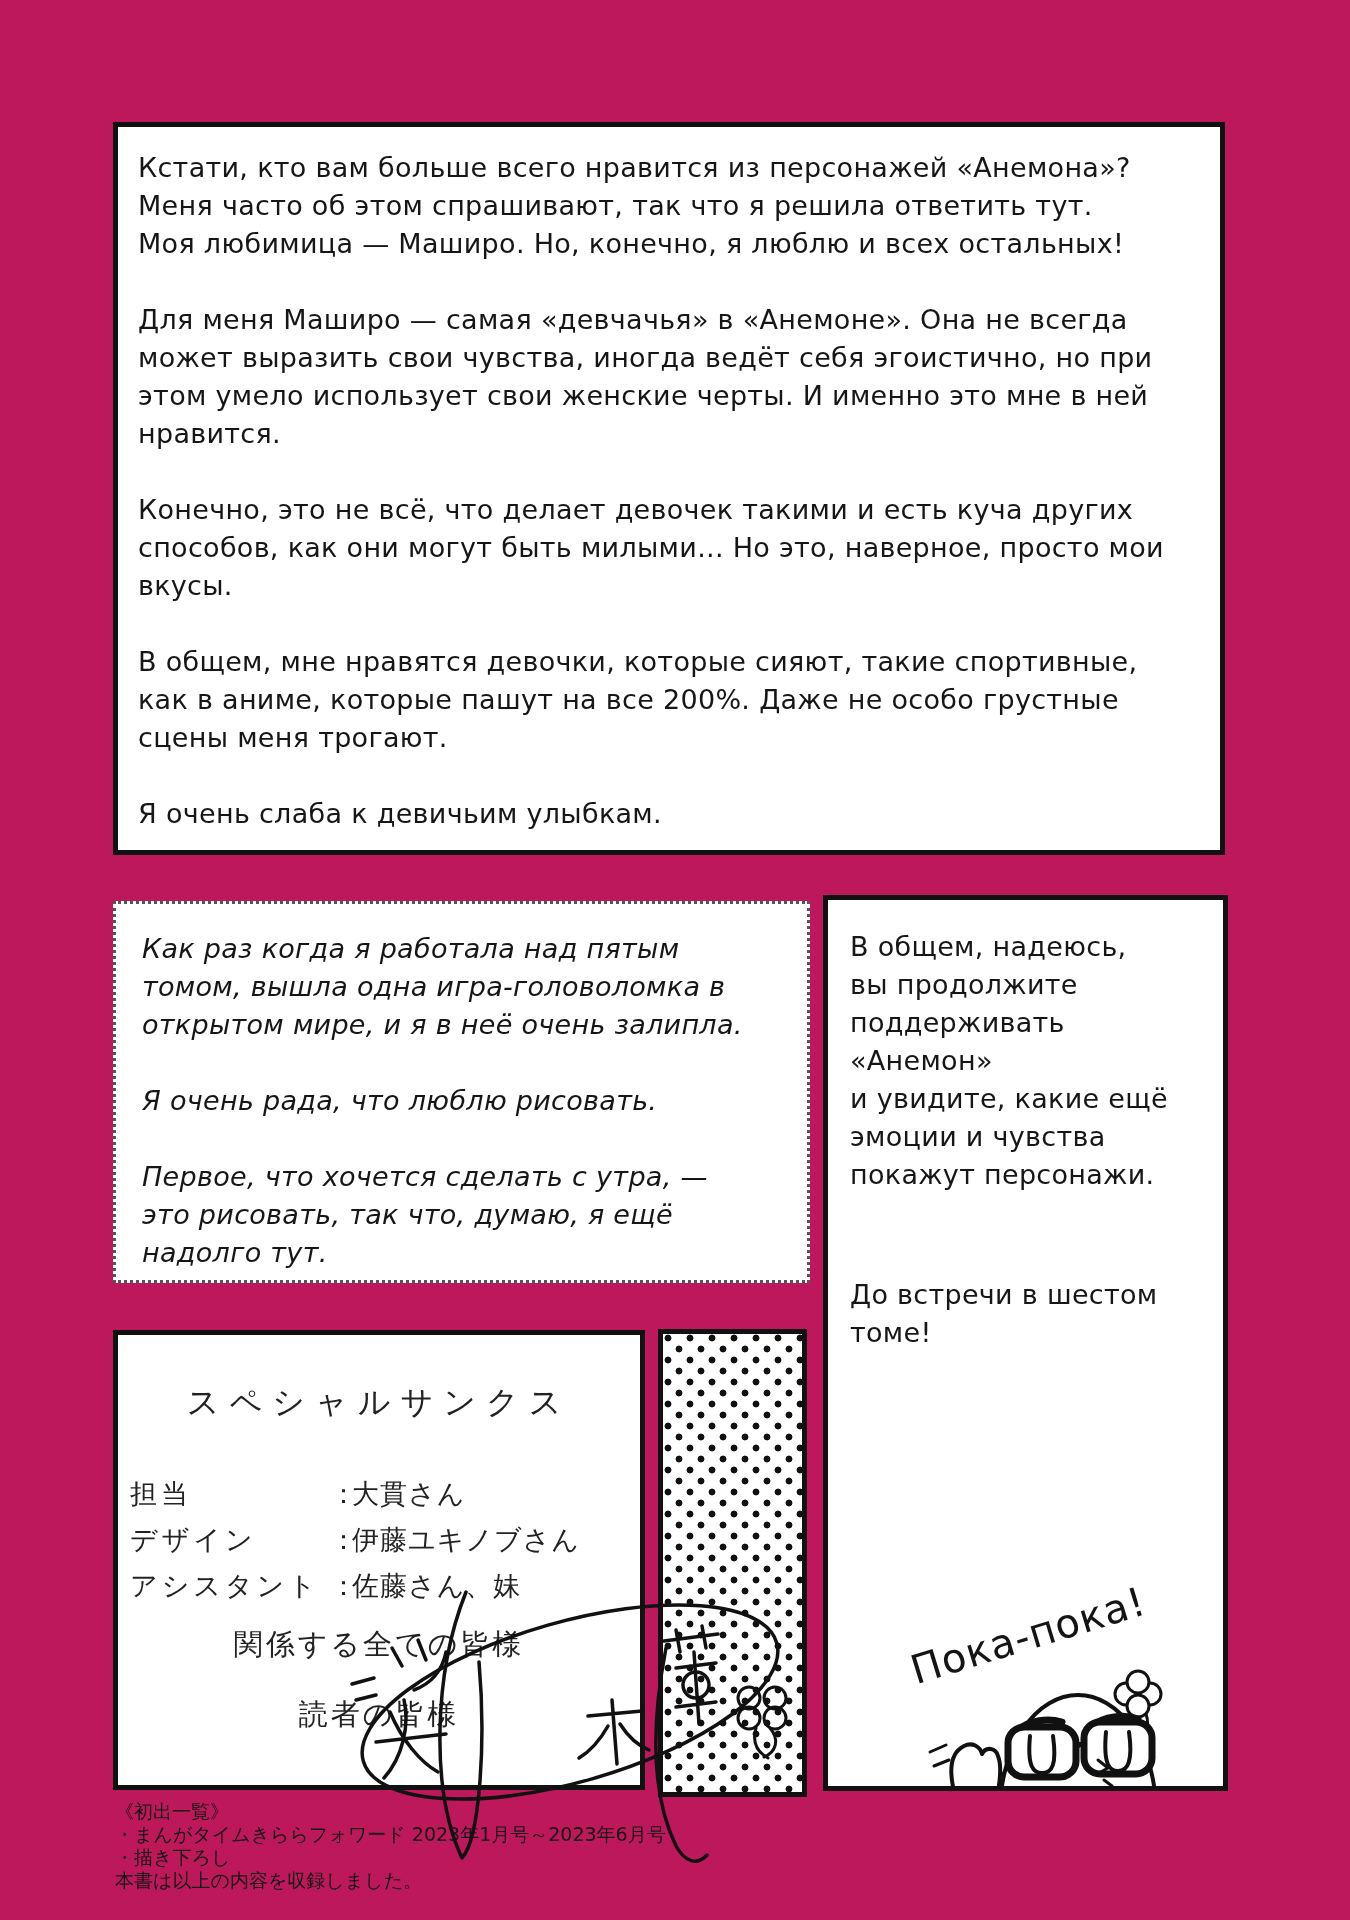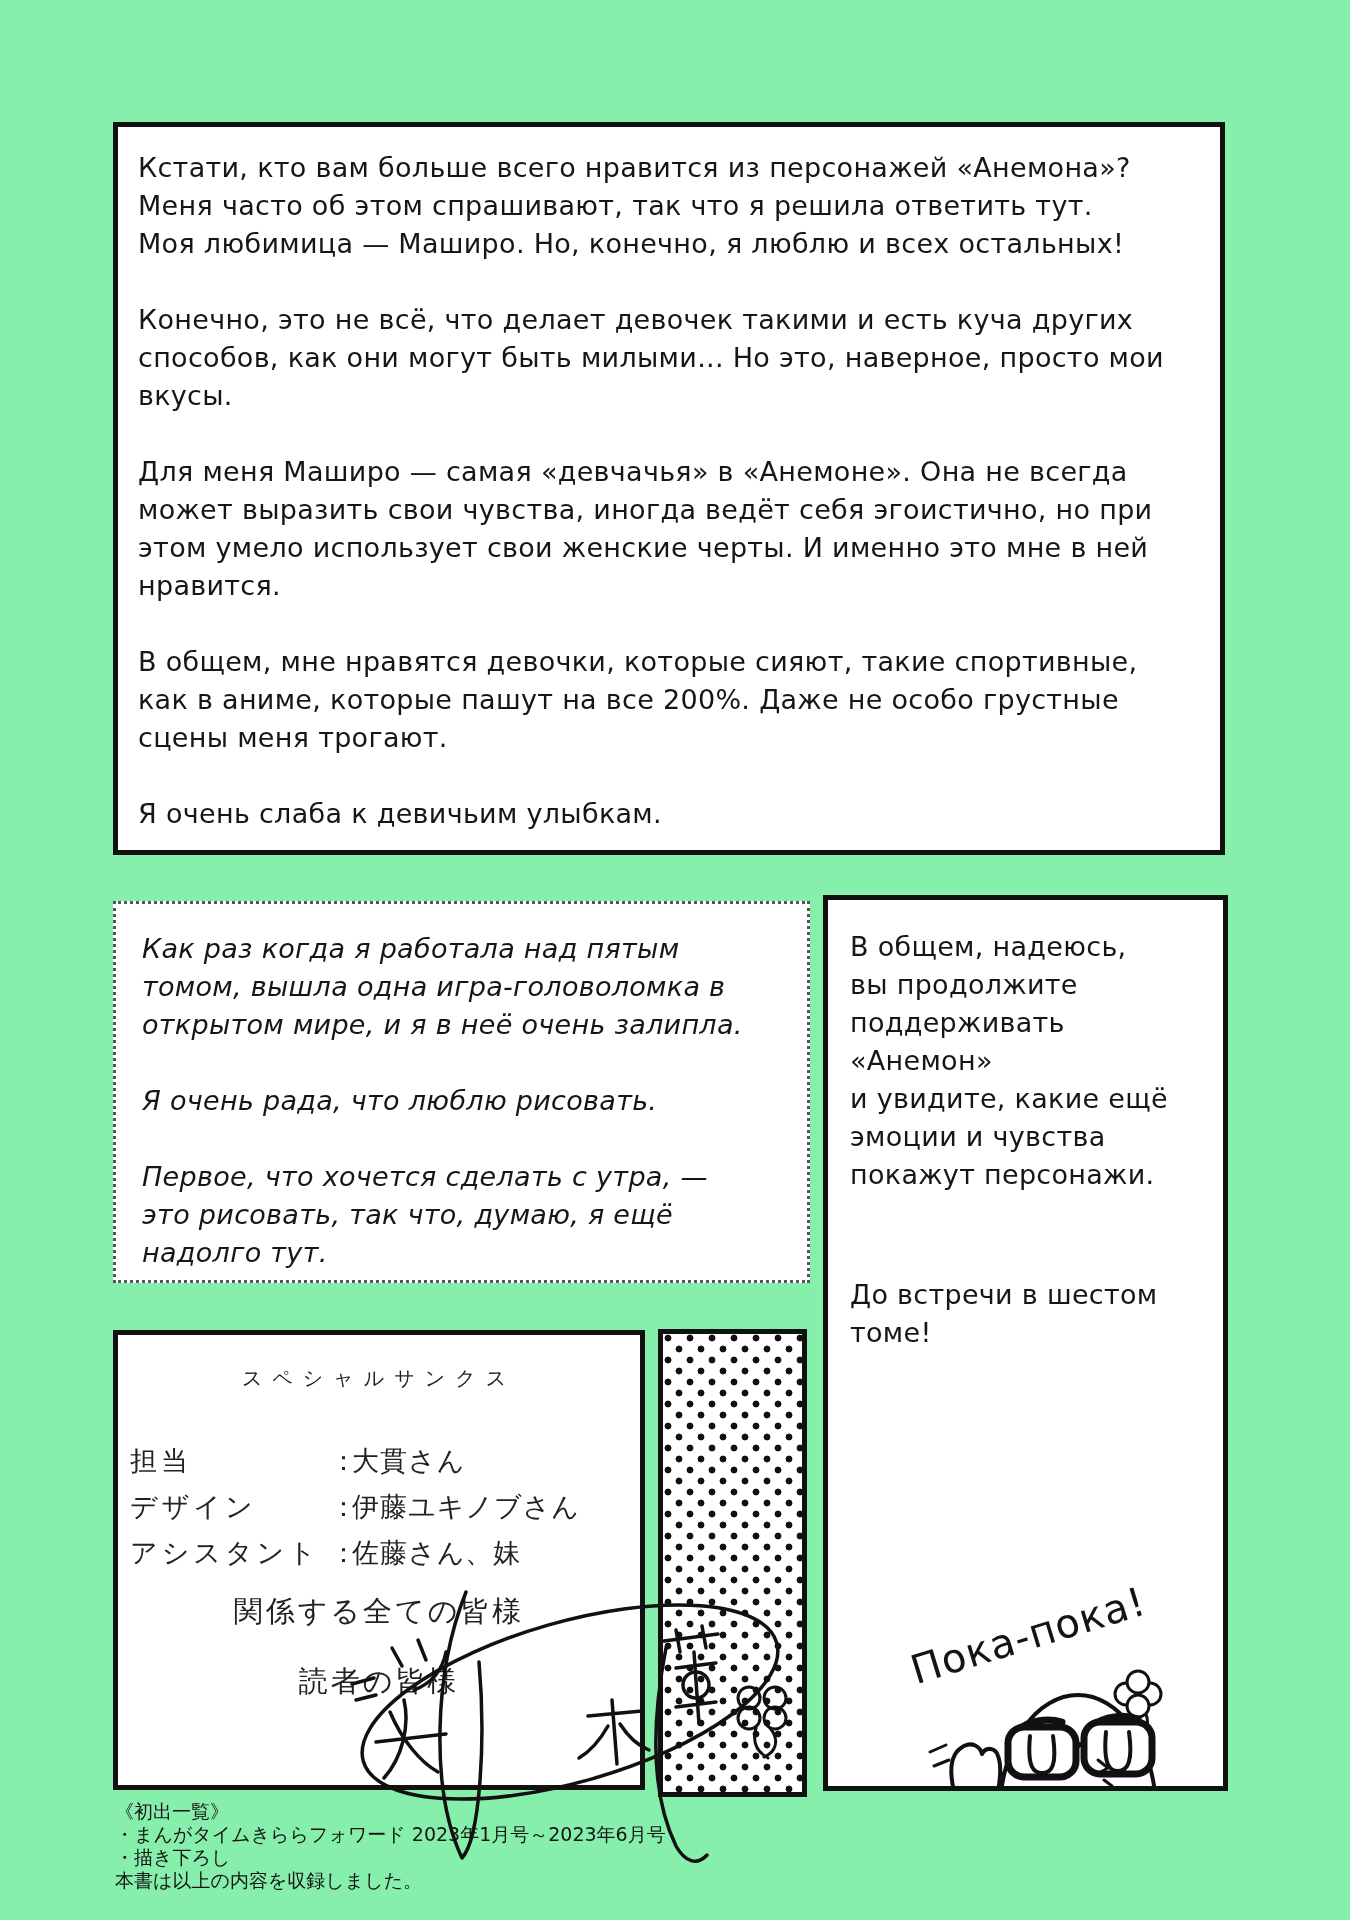--- a/index.html
+++ b/index.html
@@ -1,16 +1,16 @@
 <!DOCTYPE html>
 <html><head>
 <meta charset="utf-8">
 <style>
   html,body{margin:0;padding:0;background:#ffffff;}
-  .page{position:relative;width:1350px;height:1920px;background:#86efac;overflow:hidden;
+  .page{position:relative;width:1350px;height:1920px;background:#be185d;overflow:hidden;
         font-family:"DejaVu Sans",sans-serif;color:#111;}
   .box{position:absolute;background:#fff;box-sizing:border-box;}
   .b-solid{border:5px solid #111;}
   .b-dotted{border:3px dotted #555;}
   .txt{white-space:pre-line;font-size:27px;line-height:38px;letter-spacing:.3px;color:#161616;}
   .para{margin:0 0 38px 0;}
 
   
   .box-top{left:113px;top:122px;width:1112px;height:733px;padding:22px 16px 0 20px;}
 
@@ -20,21 +20,21 @@
   
   .box-right{left:823px;top:895px;width:405px;height:896px;padding:28px 16px 0 22px;
              position:absolute;overflow:hidden;}
   .farewell{margin-top:82px;}
   .pokapoka{position:absolute;left:84px;top:748px;transform:rotate(-17deg);transform-origin:0 50%;
             font-size:40px;letter-spacing:1px;color:#141414;}
   .char-svg{position:absolute;left:0;top:0;width:100%;height:100%;}
 
   
   .box-thanks{left:113px;top:1330px;width:532px;height:460px;}
-  .thanks-title{margin-top:30px;text-align:center;font-size:20px;letter-spacing:10px;color:#222;}
+  .thanks-title{margin-top:46px;text-align:center;font-size:32px;letter-spacing:10px;color:#222;}
   .thanks-rows{margin-top:46px;padding-left:12px;}
   .thanks-row{display:flex;align-items:center;height:46px;font-size:27px;color:#222;}
   .thanks-label{width:200px;letter-spacing:4px;}
   .thanks-colon{width:22px;}
   .thanks-value{letter-spacing:1px;text-align:center;}
   .thanks-everyone{margin-top:16px;text-align:center;font-size:29px;letter-spacing:3px;color:#222;}
   .thanks-readers{margin-top:30px;text-align:center;font-size:29px;letter-spacing:3px;color:#222;}
 
   
   .strip-dots{left:658px;top:1329px;width:149px;height:468px;border:5px solid #111;
@@ -54,27 +54,27 @@
 </style>
 </head>
 <body>
 
 <div class="page">
 
   <div class="box b-solid box-top">
     <div class="txt para">Кстати, кто вам больше всего нравится из персонажей «Анемона»?
 Меня часто об этом спрашивают, так что я решила ответить тут.
 Моя любимица — Маширо. Но, конечно, я люблю и всех остальных!</div>
-    <div class="txt para">Конечно, это не всё, что делает девочек такими и есть куча других
-способов, как они могут быть милыми... Но это, наверное, просто мои
-вкусы.</div>
     <div class="txt para">Для меня Маширо — самая «девчачья» в «Анемоне». Она не всегда
 может выразить свои чувства, иногда ведёт себя эгоистично, но при
 этом умело использует свои женские черты. И именно это мне в ней
 нравится.</div>
+    <div class="txt para">Конечно, это не всё, что делает девочек такими и есть куча других
+способов, как они могут быть милыми... Но это, наверное, просто мои
+вкусы.</div>
     <div class="txt para">В общем, мне нравятся девочки, которые сияют, такие спортивные,
 как в аниме, которые пашут на все 200%. Даже не особо грустные
 сцены меня трогают.</div>
     <div class="txt para">Я очень слаба к девичьим улыбкам.</div>
   </div>
 
   <div class="box b-dotted box-dashed">
     <div class="txt para">Как раз когда я работала над пятым
 томом, вышла одна игра-головоломка в
 открытом мире, и я в неё очень залипла.</div>

